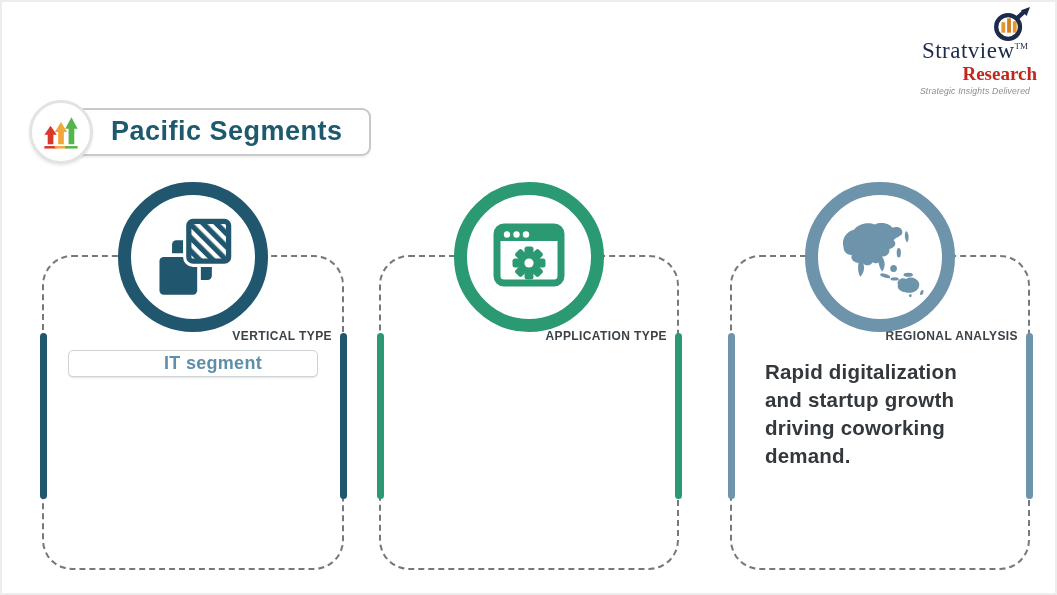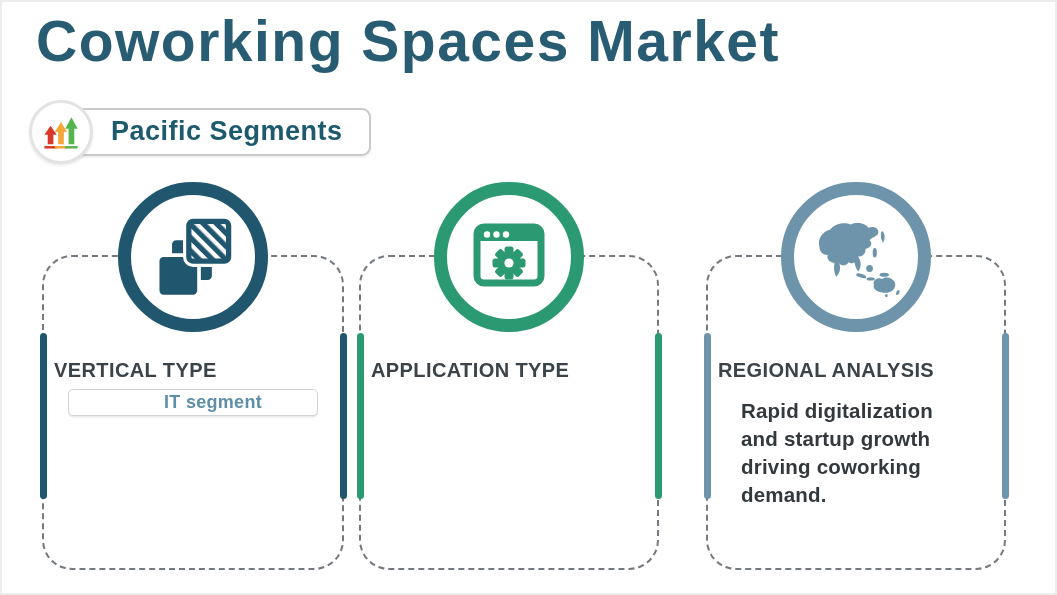--- a/index.html
+++ b/index.html
@@ -46,57 +46,71 @@
     border:3px solid #e3e3e3;z-index:2;
     display:flex;align-items:center;justify-content:center;
     box-shadow:0 2px 3px rgba(0,0,0,0.08);
   }
   
   .card{
     position:absolute;top:253px;height:315px;box-sizing:border-box;
     border:2px dashed #74797f;border-radius:30px;background:#fff;
   }
   .card.c1{left:40px;width:302px;}
-  .card.c2{left:357px;width:300px;}
-  .card.c3{left:704px;width:300px;}
+  .card.c2{left:377px;width:300px;}
+  .card.c3{left:728px;width:300px;}
   .bar{
     position:absolute;width:7px;height:166px;top:76px;
     background:var(--accent);border-radius:4px;z-index:2;
   }
   .bar.left{left:-4.5px;}
   .bar.right{right:-4.5px;}
   .circle{
     position:absolute;left:50%;top:0;transform:translate(-50%,-50%);
     width:150px;height:150px;box-sizing:border-box;border-radius:50%;
     background:#fff;border:13px solid var(--accent);color:var(--accent);
     display:flex;align-items:center;justify-content:center;z-index:3;
   }
   .cat{
-    margin:102px 10px 0;text-align:left;
-    font-size:20px;font-weight:bold;color:#3b4248;letter-spacing:0.4px;
+    margin:72px 10px 0;text-align:right;
+    font-size:12px;font-weight:bold;color:#3b4248;letter-spacing:0.4px;
   }
   .chip{
     margin:7px 24px 0;height:27px;box-sizing:border-box;
     border:1.5px solid #cfd3d6;border-radius:5px;background:#fff;
     display:flex;align-items:center;justify-content:center;
     font-size:18px;font-weight:bold;letter-spacing:0.3px;
     box-shadow:0 1.5px 0 rgba(0,0,0,0.08);
   }
   .desc{
     margin:15px 24px 0 33px;font-size:20.5px;font-weight:bold;color:#33383d;
     line-height:28px;white-space:pre-line;letter-spacing:0.2px;
   }
 </style>
 </head>
 <body>
 
 <div class="page">
 
-  <div class="title">Coworking Spaces Market</div>
 
+  <div class="logo">
+    <svg class="logo-icon" width="46" height="40" viewBox="0 0 46 42">
+      <rect x="14" y="17" width="4" height="11" fill="#e3992f"></rect>
+      <rect x="20" y="13" width="4" height="15" fill="#cf7f24"></rect>
+      <rect x="26" y="16" width="4" height="12" fill="#e3992f"></rect>
+      <circle cx="21" cy="22" r="12.5" fill="none" stroke="#1c2b49" stroke-width="4.5"></circle>
+      <path d="M29,14 L38,6" stroke="#1c2b49" stroke-width="4.5"></path>
+      <polygon points="44,1 40.5,10.5 34.5,4.5" fill="#1c2b49"></polygon>
+    </svg>
+    <div class="logo-name" style="color: rgb(28, 43, 73);">
+      <span>Stratview</span><sup>TM</sup>
+    </div>
+    <div class="logo-sub" style="color: rgb(192, 40, 30);">Research</div>
+    <div class="logo-tagline">Strategic Insights Delivered</div>
+  </div>
 
   <div class="badge">
     <div class="badge-box">Pacific Segments</div>
     <div class="badge-circle">
       <svg width="40" height="38" viewBox="0 0 42 40">
         <path d="M7,33 V23 H3.5 L10,13.5 L16.5,23 H13 V33 Z" style="fill: rgb(216, 57, 43);"></path>
         <rect x="3.5" y="34.8" width="13" height="2.6" style="fill: rgb(216, 57, 43);"></rect>
         <path d="M18,33 V20 H14.5 L21,9.5 L27.5,20 H24 V33 Z" style="fill: rgb(243, 167, 59);"></path>
         <rect x="14.5" y="34.8" width="13" height="2.6" style="fill: rgb(243, 167, 59);"></rect>
         <path d="M29,33 V16.5 H25.5 L32,4.5 L38.5,16.5 H35 V33 Z" style="fill: rgb(85, 181, 76);"></path>

